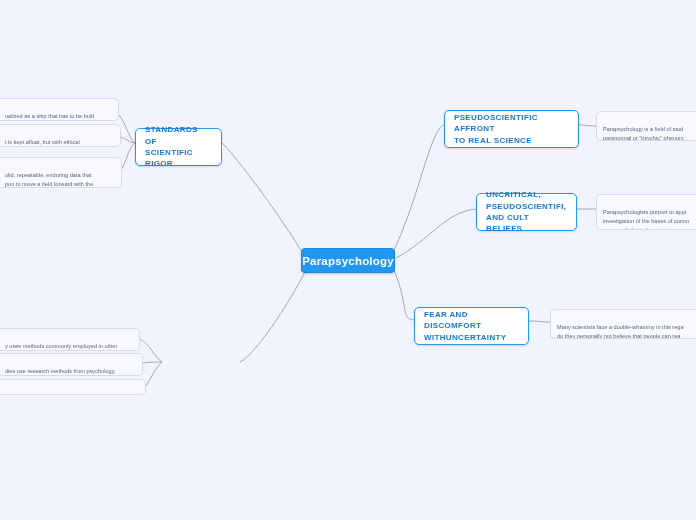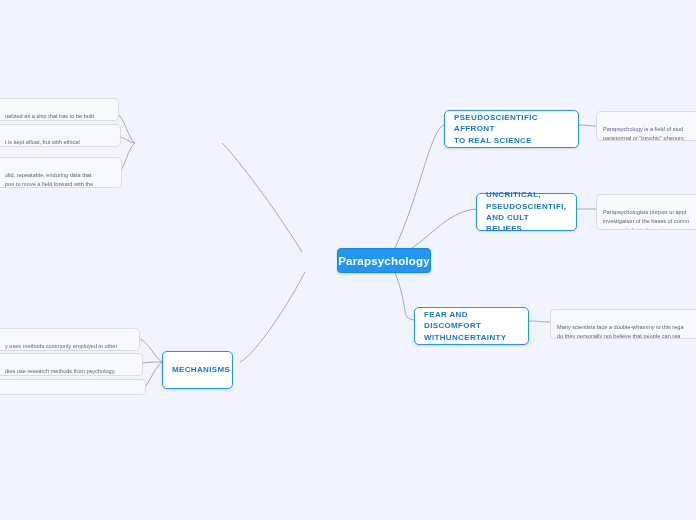--- a/index.html
+++ b/index.html
@@ -36,21 +36,20 @@
     border-radius: 4px;
     color: #ffffff;
     font-size: 11.5px;
     font-weight: bold;
     letter-spacing: 0.2px;
     display: flex;
     align-items: center;
     justify-content: center;
     box-shadow: 0 1px 2px rgba(40,80,140,0.25);
     box-sizing: border-box;
-    margin-left: 36px;
   }
 
   
   .branch-node {
     position: absolute;
     background: #ffffff;
     border: 1.5px solid #2196f3;
     border-radius: 5px;
     color: #1878cf;
     font-size: 8px;
@@ -119,40 +118,41 @@
       <path d="M 579 125 C 586 125 590 126 596 126"></path>
       <path d="M 577 209 C 584 209 588 209 596 209"></path>
       <path d="M 529 321 C 538 321 542 322 550 322"></path>
     </g>
   </svg>
 
   <div class="root-node" style="left:301px; top:248px; width:94px; height:25px;">
     <span>Parapsychology</span>
   </div>
 
+  <div class="branch-node" style="left:135px; top:128px; width:87px; height:30px;">
+    <span class="bn-text">STANDARDS OF
+SCIENTIFIC RIGOR</span>
+  </div>
 
   <div class="leaf-node clipped-left" style="left:-1px; top:98px; width:120px; height:23px;">
     <span>ualized as a ship that has to be built
 raftsmanship.</span>
   </div>
 
   <div class="leaf-node clipped-left" style="left:-1px; top:124px; width:122px; height:23px;">
     <span>t is kept afloat, but with ethical
 hip, it will keep sailing in the</span>
   </div>
 
   <div class="leaf-node clipped-left" style="left:-1px; top:157px; width:123px; height:31px;">
     <span>olid, repeatable, enduring data that
 pon to move a field forward with the
 eagues and the public.</span>
   </div>
 
-  <div class="branch-node" style="left:162px; top:351px; width:71px; height:22px;">
-    <span class="bn-text">MECHANISMS</span>
-  </div>
 
   <div class="leaf-node clipped-left" style="left:-1px; top:328px; width:141px; height:23px;">
     <span>y uses methods commonly employed in other
 lines.</span>
   </div>
 
   <div class="leaf-node clipped-left" style="left:-1px; top:353px; width:144px; height:23px;">
     <span>dies use research methods from psychology,
 ysics.</span>
   </div>

